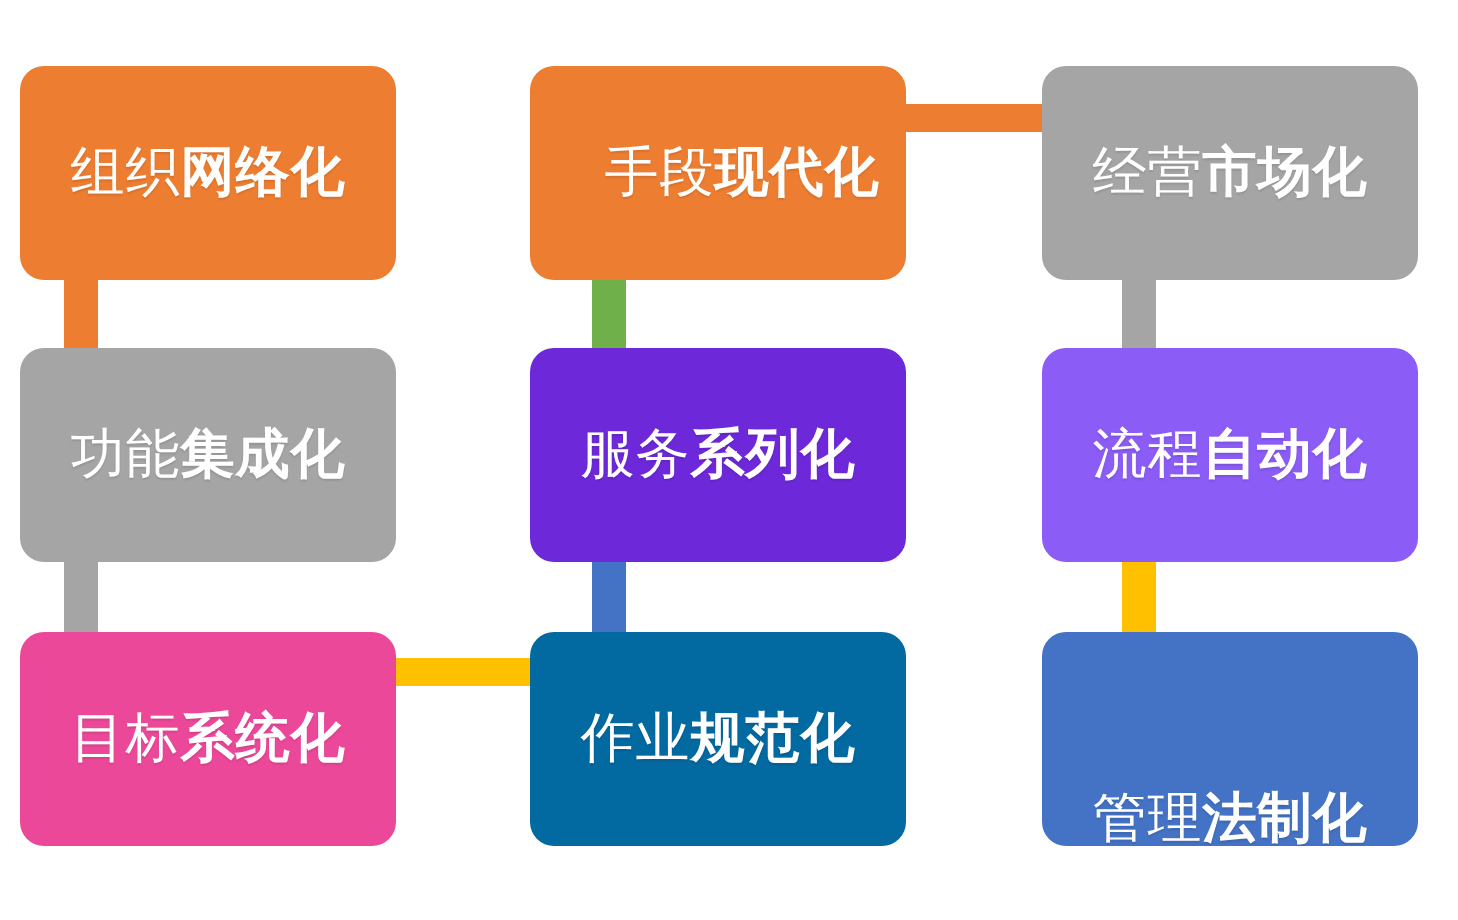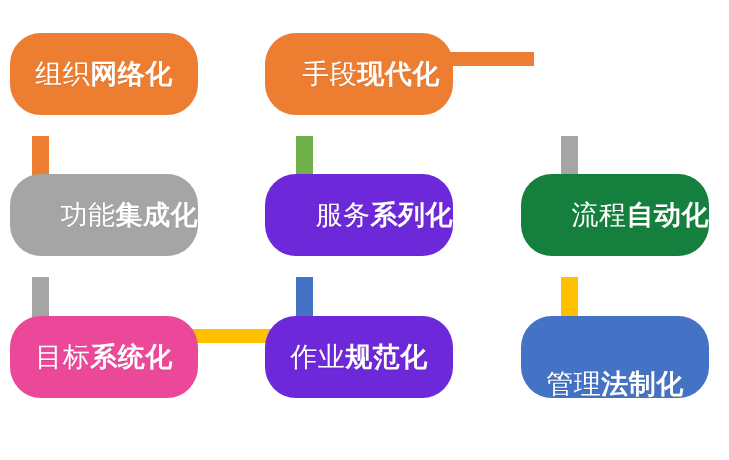--- a/index.html
+++ b/index.html
@@ -53,24 +53,24 @@
   .node .label .tail {
     font-weight: 700;
   }
 
   
   .col-1 { left: 10px; }
   .col-2 { left: 265px; }
   .col-3 { left: 521px; }
 
   .row-1 { top: 33px; }
-  .row-2 { top: 174px; justify-content: flex-end; }
+  .row-2 { top: 174px; }
   .row-3 { top: 316px; }
 
-  .node.box { width: 188px; height: 82px; border-radius: 31px; }
+  .node.box { width: 188px; height: 107px; }
 </style>
 </head>
 <body>
 
 <div id="diagram">
 
   <div class="connector" style="left:32px; top:136px; width:17px; height:42px; background:#ED7D31;"></div>
 
   <div class="connector" style="left:296px; top:136px; width:17px; height:42px; background:#6FB04A;"></div>
 
@@ -91,46 +91,51 @@
       <span class="lead">组织</span><span class="tail">网络化</span>
     </span>
   </div>
 
   <div class="node box col-2 row-1" style="background:#ED7D31;padding-left:24px;">
     <span class="label">
       <span class="lead">手段</span><span class="tail">现代化</span>
     </span>
   </div>
 
+  <div class="node box col-3 row-1" style="background:#A5A5A5;">
+    <span class="label">
+      <span class="lead">经营</span><span class="tail">市场化</span>
+    </span>
+  </div>
 
   <div class="node box col-1 row-2" style="background:#A5A5A5;">
     <span class="label">
       <span class="lead">功能</span><span class="tail">集成化</span>
     </span>
   </div>
 
   <div class="node box col-2 row-2" style="background:#6d28d9;">
     <span class="label">
       <span class="lead">服务</span><span class="tail">系列化</span>
     </span>
   </div>
 
-  <div class="node box col-3 row-2" style="background:#15803d;">
+  <div class="node box col-3 row-2" style="background:#8b5cf6;">
     <span class="label">
       <span class="lead">流程</span><span class="tail">自动化</span>
     </span>
   </div>
 
   <div class="node box col-1 row-3" style="background:#ec4899;">
     <span class="label">
       <span class="lead">目标</span><span class="tail">系统化</span>
     </span>
   </div>
 
-  <div class="node box col-2 row-3" style="background:#6d28d9;">
+  <div class="node box col-2 row-3" style="background:#0369a1;">
     <span class="label">
       <span class="lead">作业</span><span class="tail">规范化</span>
     </span>
   </div>
 
   <div class="node box col-3 row-3" style="background:#4472C4;align-items:flex-end;">
     <span class="label">
       <span class="lead">管理</span><span class="tail">法制化</span>
     </span>
   </div>

